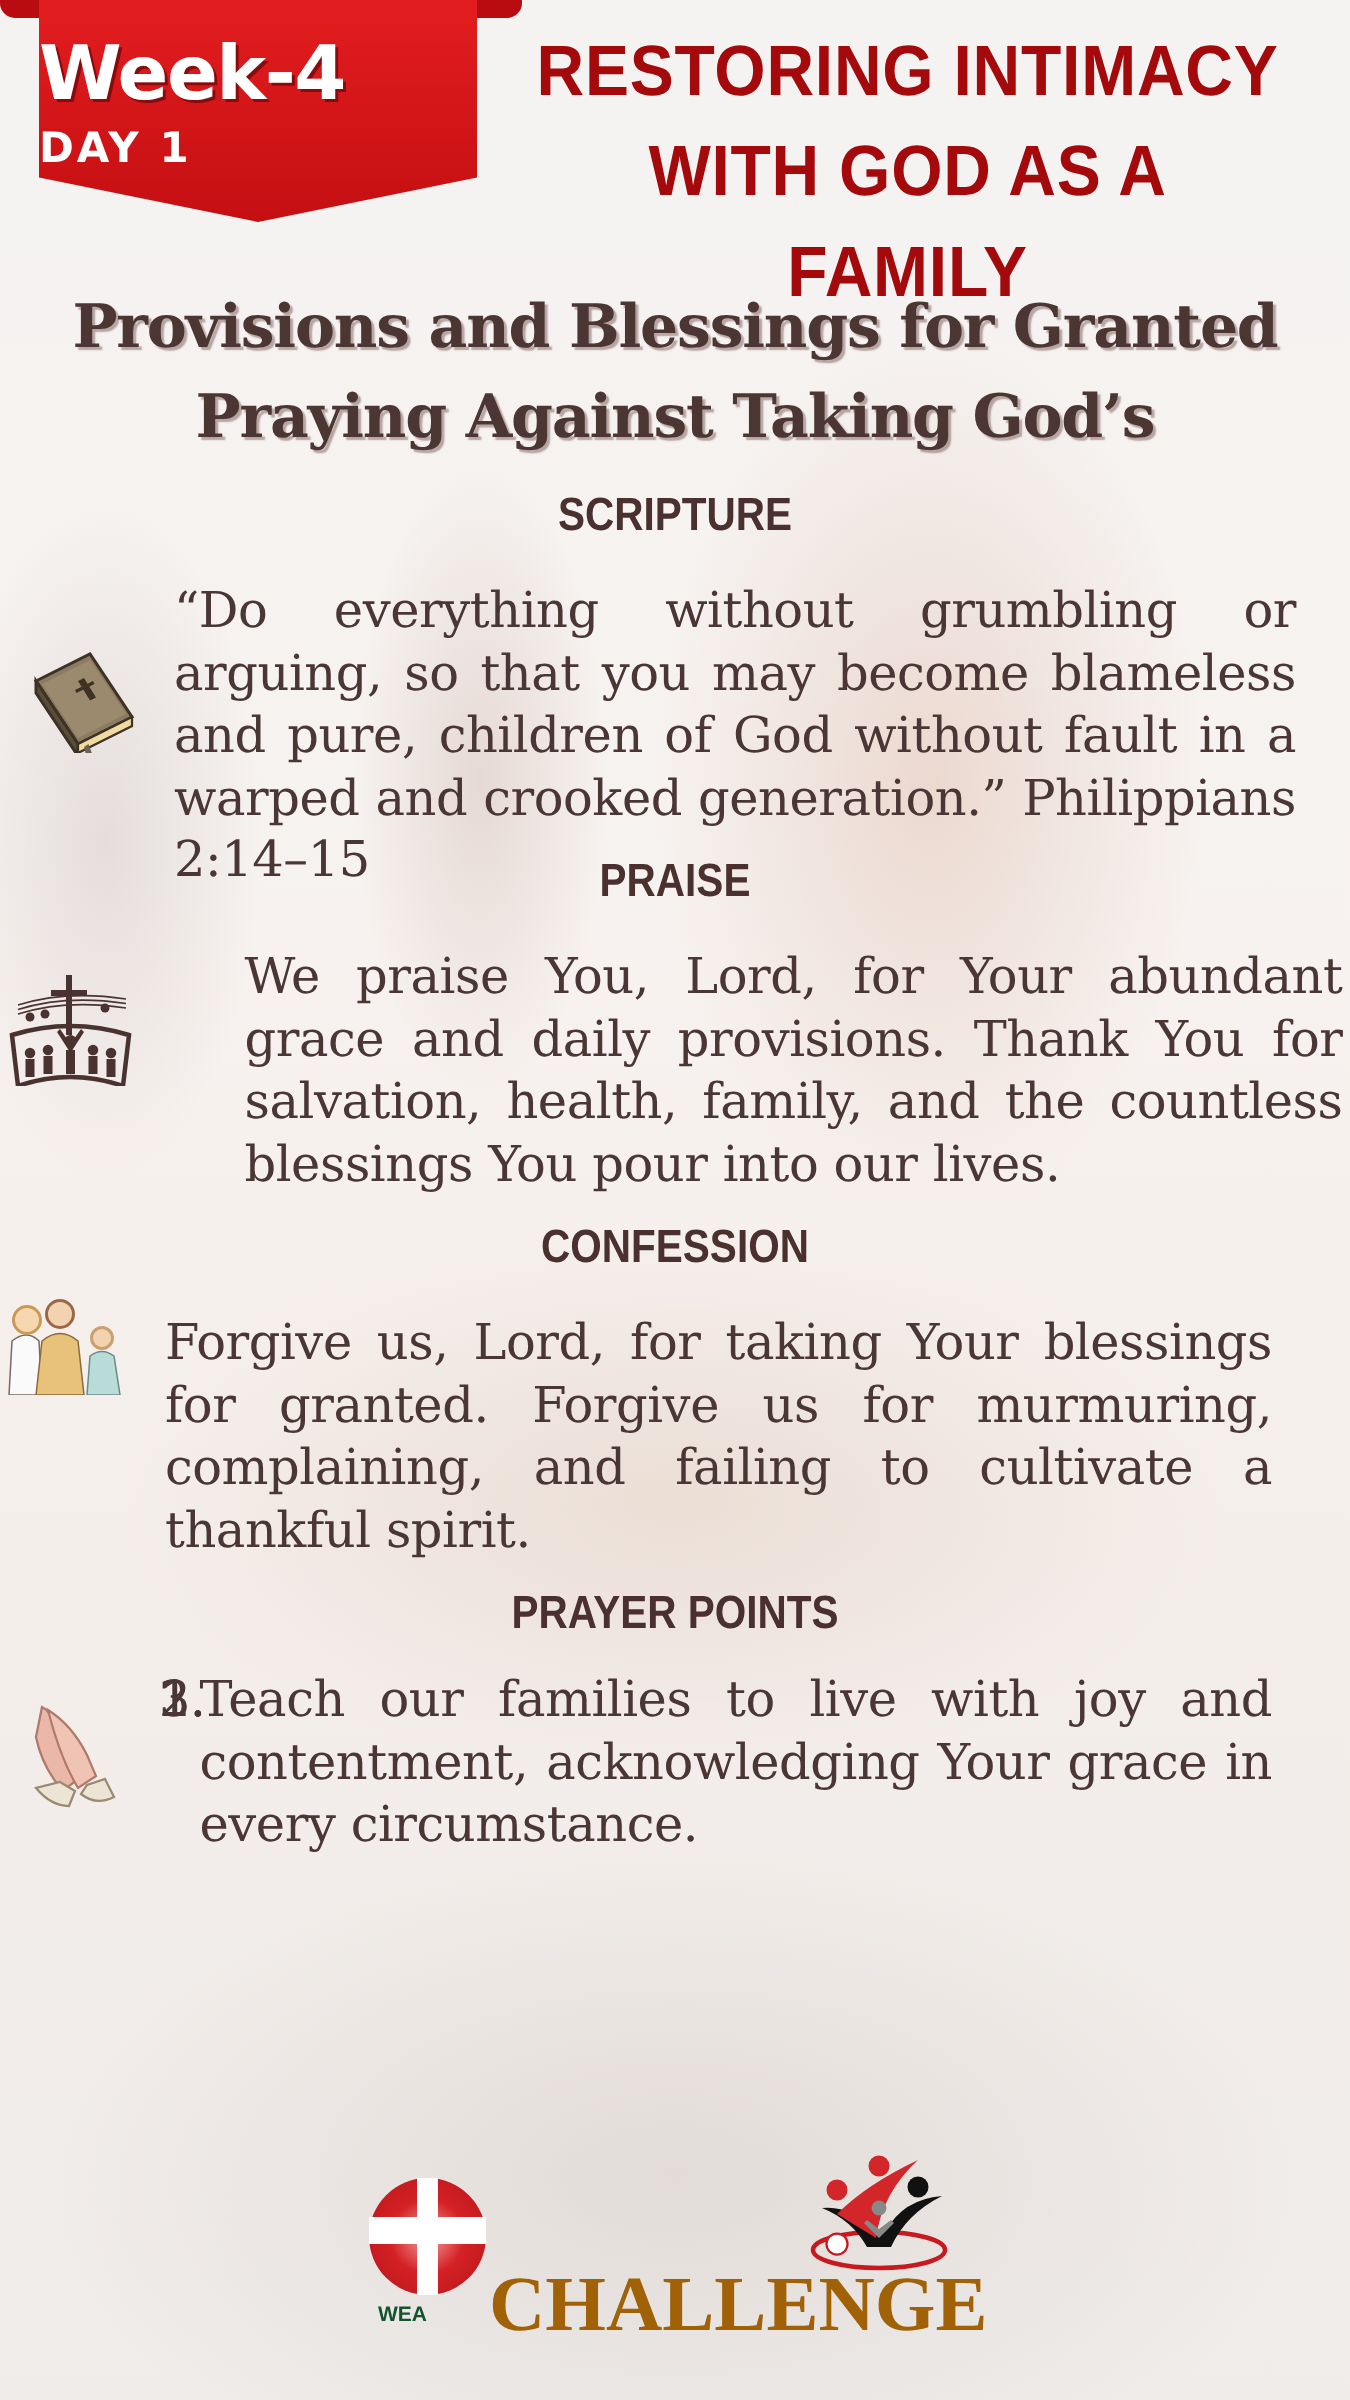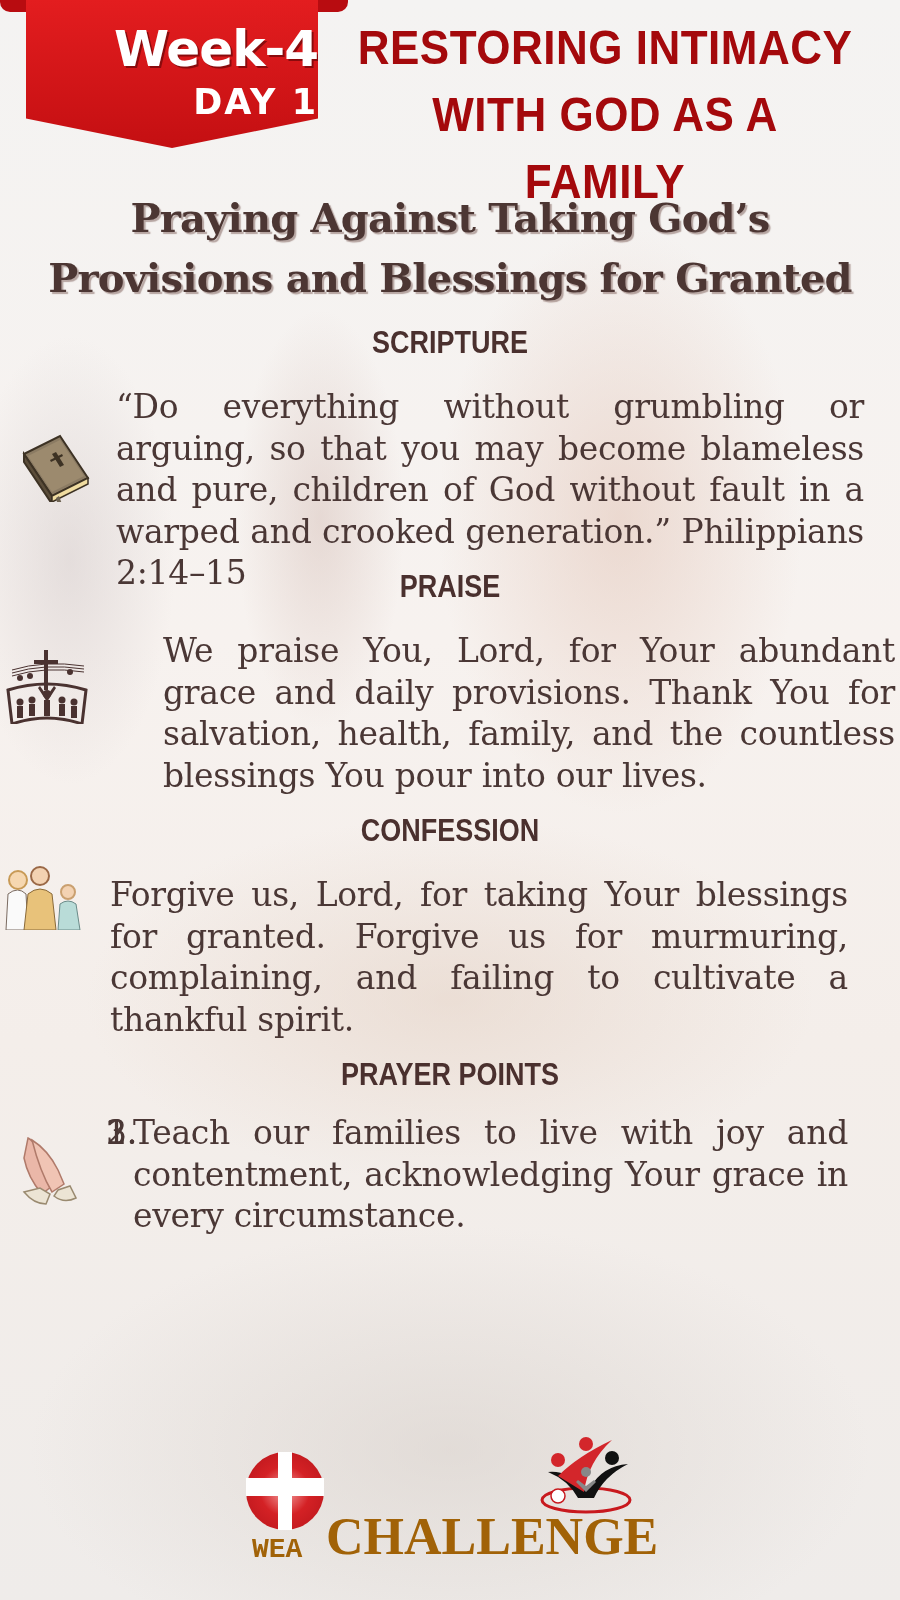--- a/index.html
+++ b/index.html
@@ -15,38 +15,37 @@
       radial-gradient(ellipse 520px 260px at 450px 1000px, rgba(226,206,192,0.5), rgba(0,0,0,0) 70%),
       radial-gradient(ellipse 600px 320px at 450px 1450px, rgba(214,206,200,0.55), rgba(0,0,0,0) 70%),
       linear-gradient(#f4f3f2 0%, #f7f2ef 40%, #f4eeea 65%, #efecea 100%);
   }
 
   
   .ribbon {
     position: absolute; left: 26px; top: 0; width: 292px; height: 148px;
     background: linear-gradient(#e31d1f, #c40f12);
     clip-path: polygon(0 0, 100% 0, 100% 80%, 50% 100%, 0 80%);
-    text-align: right;
+    text-align: left;
     filter: drop-shadow(0 3px 4px rgba(0,0,0,.35));
-    padding-left: 43px;
   }
   .ribbon-top {
     position: absolute; left: 0; top: 0; width: 348px; height: 12px;
     background: #b80c10; border-radius: 0 0 10px 10px;
   }
   .ribbon .week {
     display: block; margin-top: 20px;
     font-family: "DejaVu Sans", sans-serif; font-weight: bold;
     font-size: 50px; color: #fff; letter-spacing: -1px;
     text-shadow: 2px 2px 0 #8a0b0d;
   }
   .ribbon .day {
     display: block; margin-top: 4px;
     font-family: "DejaVu Sans", sans-serif; font-weight: bold;
-    font-size: 35px; color: #fff; letter-spacing: 2px;
+    font-size: 28px; color: #fff; letter-spacing: 2px;
   }
 
   .series-title {
     position: absolute; left: 350px; top: 22px; width: 510px;
     text-align: center;
     font-family: "Liberation Sans", sans-serif; font-weight: bold;
     font-size: 44px; line-height: 62px; color: #a4090c;
     transform: scaleY(1.08);
     letter-spacing: 0.5px;
   }
@@ -86,21 +85,21 @@
   }
   .logo .cross-circle {
     position: absolute; left: 4px; top: 12px; width: 78px; height: 78px;
     border-radius: 50%;
     background: radial-gradient(circle, #f4a1a1 0%, #d42125 45%, #b5141a 100%);
   }
   .logo .cross-v { position: absolute; left: 32px; top: 0; width: 14px; height: 78px; background: #fff; }
   .logo .cross-h { position: absolute; left: 0; top: 26px; width: 78px; height: 18px; background: #fff; }
   .logo .wea {
     position: absolute; left: 10px; top: 94px;
-    font-family: Liberation Mono, monospace; font-weight: bold; font-size: 28px; color: #a16207;
+    font-family: Liberation Sans, sans-serif; font-weight: bold; font-size: 14px; color: #14532d;
   }
   .logo .family {
     position: absolute; left: 84px; top: 22px;
     font-family: "Liberation Serif", serif; font-weight: bold;
     font-size: 48px; color: #111; letter-spacing: 1px; line-height: 50px;
   }
   .logo .challenge {
     position: absolute; left: 84px; top: 70px;
     font-family: "Liberation Serif", serif; font-weight: bold;
     font-size: 52px; color: #a16207; letter-spacing: 0px; line-height: 54px;
@@ -115,22 +114,22 @@
   <span class="week">Week-4</span>
   <span class="day">DAY 1</span>
 </div>
 
 <div class="series-title">
   <div>RESTORING INTIMACY</div>
   <div>WITH GOD AS A FAMILY</div>
 </div>
 
 <div class="main-title">
+  <div>Provisions and Blessings for Granted</div>
   <div>Praying Against Taking God’s</div>
-  <div>Provisions and Blessings for Granted</div>
 </div>
 
 <div class="section-heading" style="top:328px;">SCRIPTURE</div>
 <div class="icon" style="left:16px; top:432px;">
   <svg width="76" height="70" viewBox="0 0 76 70">
     <path d="M8 22 L44 4 L72 46 L36 64 Z" fill="#8b7b63" stroke="#3d3224" stroke-width="2"></path>
     <path d="M8 22 L8 30 L36 72 L36 64 Z" fill="#5b4d3a" stroke="#3d3224" stroke-width="2"></path>
     <path d="M36 64 L72 46 L72 52 L36 70 Z" fill="#f0dca0" stroke="#3d3224" stroke-width="1.5"></path>
     <path d="M12 24 L44 8 L68 44 L36 60 Z" fill="#9c8a6e"></path>
     <path d="M36 22 L40 20 L48 33 L44 35 Z M34 28 L46 22 L47 24 L35 30 Z" fill="#3d3224"></path>

